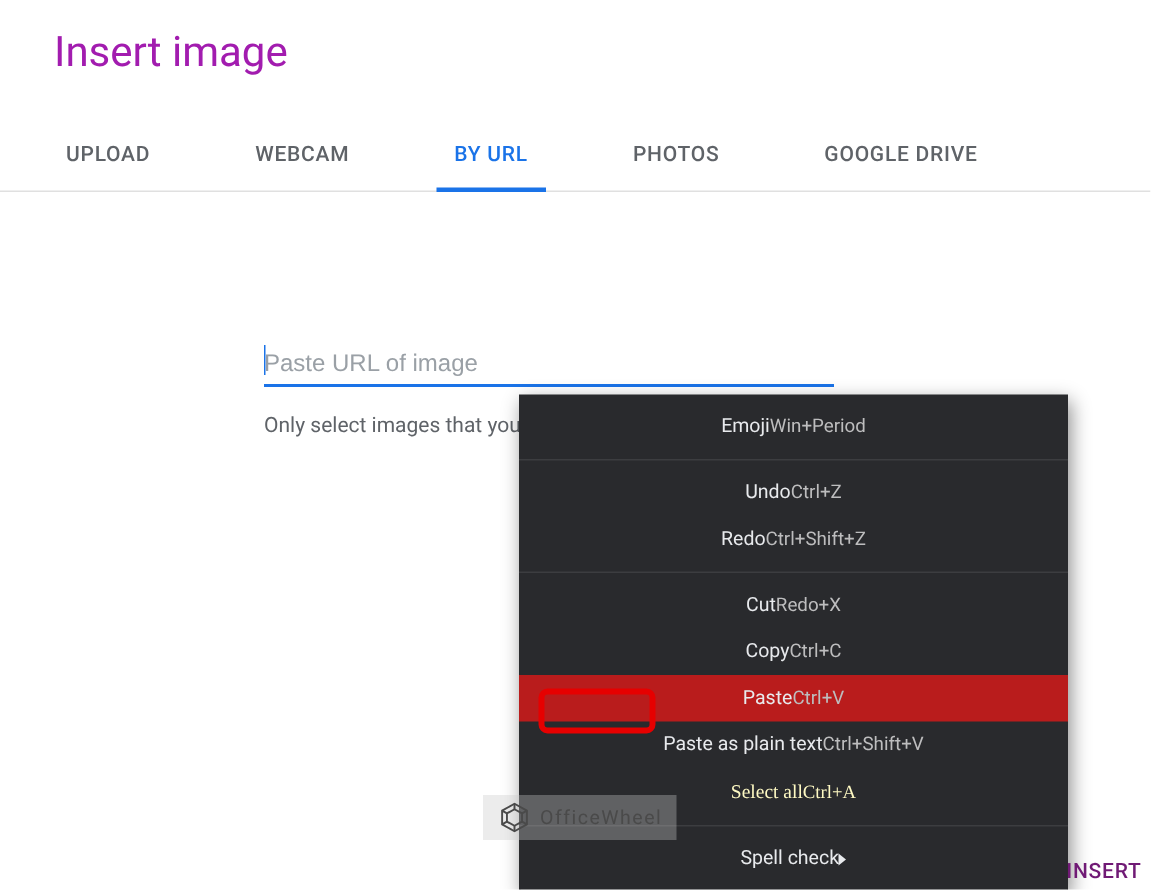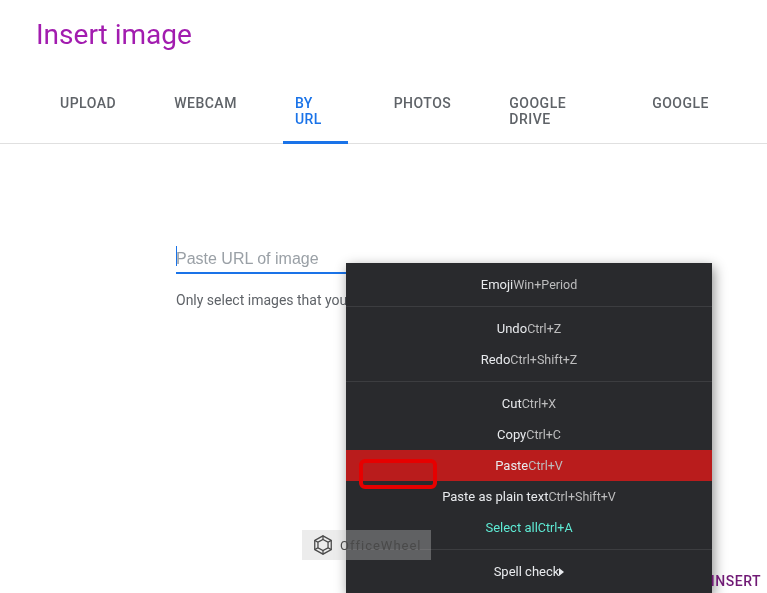--- a/index.html
+++ b/index.html
@@ -13,24 +13,24 @@
     color: #3c4043;
   }
   .dialog-title {
     font-size: 28px;
     font-weight: 400;
     color: #a21caf;
     padding: 18px 0 0 36px;
   }
   .tabs {
     display: flex;
-    gap: 0;
+    gap: 12px;
     margin-top: 44px;
     border-bottom: 1px solid #e0e0e0;
-    padding-left: 60px;
+    padding-left: 44px;
   }
   .tab {
     font-size: 14px;
     font-weight: 500;
     letter-spacing: 0.5px;
     color: #5f6368;
     padding: 0 0 16px 0;
     margin-right: 58px;
     cursor: pointer;
     position: relative;
@@ -98,21 +98,21 @@
   }
   .ctx-item {
     display: flex;
     justify-content: center;
     align-items: center;
     padding: 8px 24px;
     cursor: pointer;
   }
   .ctx-item.hover { background: #b91c1c; }
   .ctx-item.disabled .ctx-label,
-  .ctx-item.disabled .ctx-short { color: #5eead4; }
+  .ctx-item.disabled .ctx-short { color: #fef9c3; font-family: Liberation Serif, serif; }
   .ctx-label { color: #e8eaed; }
   .ctx-short { color: #bdbdbe; font-size: 12.5px; }
   .ctx-sep { height: 1px; background: #3c3d40; margin: 6px 0; }
   .ctx-arrow {
     width: 0; height: 0;
     border-top: 4px solid transparent;
     border-bottom: 4px solid transparent;
     border-left: 5px solid #e8eaed;
   }
   .highlight-box {
@@ -122,21 +122,21 @@
     left: 359px;
     top: 459px;
     width: 78px;
     height: 30px;
     pointer-events: none;
     z-index: 10;
   }
   
   .wm {
     position: absolute;
-    left: 302px;
+    left: 322px;
     top: 530px;
     display: flex;
     align-items: center;
     gap: 6px;
     background: rgba(200,200,200,0.35);
     padding: 4px 10px;
     font-size: 13px;
     color: #4a4a4a;
     letter-spacing: 1px;
     z-index: 5;
@@ -147,21 +147,20 @@
 <body>
 
 <div class="dialog-title">Insert image</div>
 
 <div class="tabs">
   <div class="tab">UPLOAD</div>
   <div class="tab">WEBCAM</div>
   <div class="tab active">BY URL</div>
   <div class="tab">PHOTOS</div>
   <div class="tab">GOOGLE DRIVE</div>
-  <div class="tab">GOOGLE</div>
 </div>
 
 <div class="content">
   <div class="caret"></div>
   <input class="url-input" type="text" placeholder="Paste URL of image" style="">
   <div class="helper">Only select images that you have confirmed that you have the license to use.</div>
 </div>
 
 <div class="ctx">
   <div class="ctx-item">
@@ -173,21 +172,21 @@
     <span class="ctx-label">Undo</span>
     <span class="ctx-short">Ctrl+Z</span>
   </div>
   <div class="ctx-item">
     <span class="ctx-label">Redo</span>
     <span class="ctx-short">Ctrl+Shift+Z</span>
   </div>
   <div class="ctx-sep"></div>
   <div class="ctx-item">
     <span class="ctx-label">Cut</span>
-    <span class="ctx-short">Ctrl+X</span>
+    <span class="ctx-short">Redo+X</span>
   </div>
   <div class="ctx-item">
     <span class="ctx-label">Copy</span>
     <span class="ctx-short">Ctrl+C</span>
   </div>
   <div class="ctx-item hover">
     <span class="ctx-label">Paste</span>
     <span class="ctx-short">Ctrl+V</span>
   </div>
   <div class="ctx-item">

